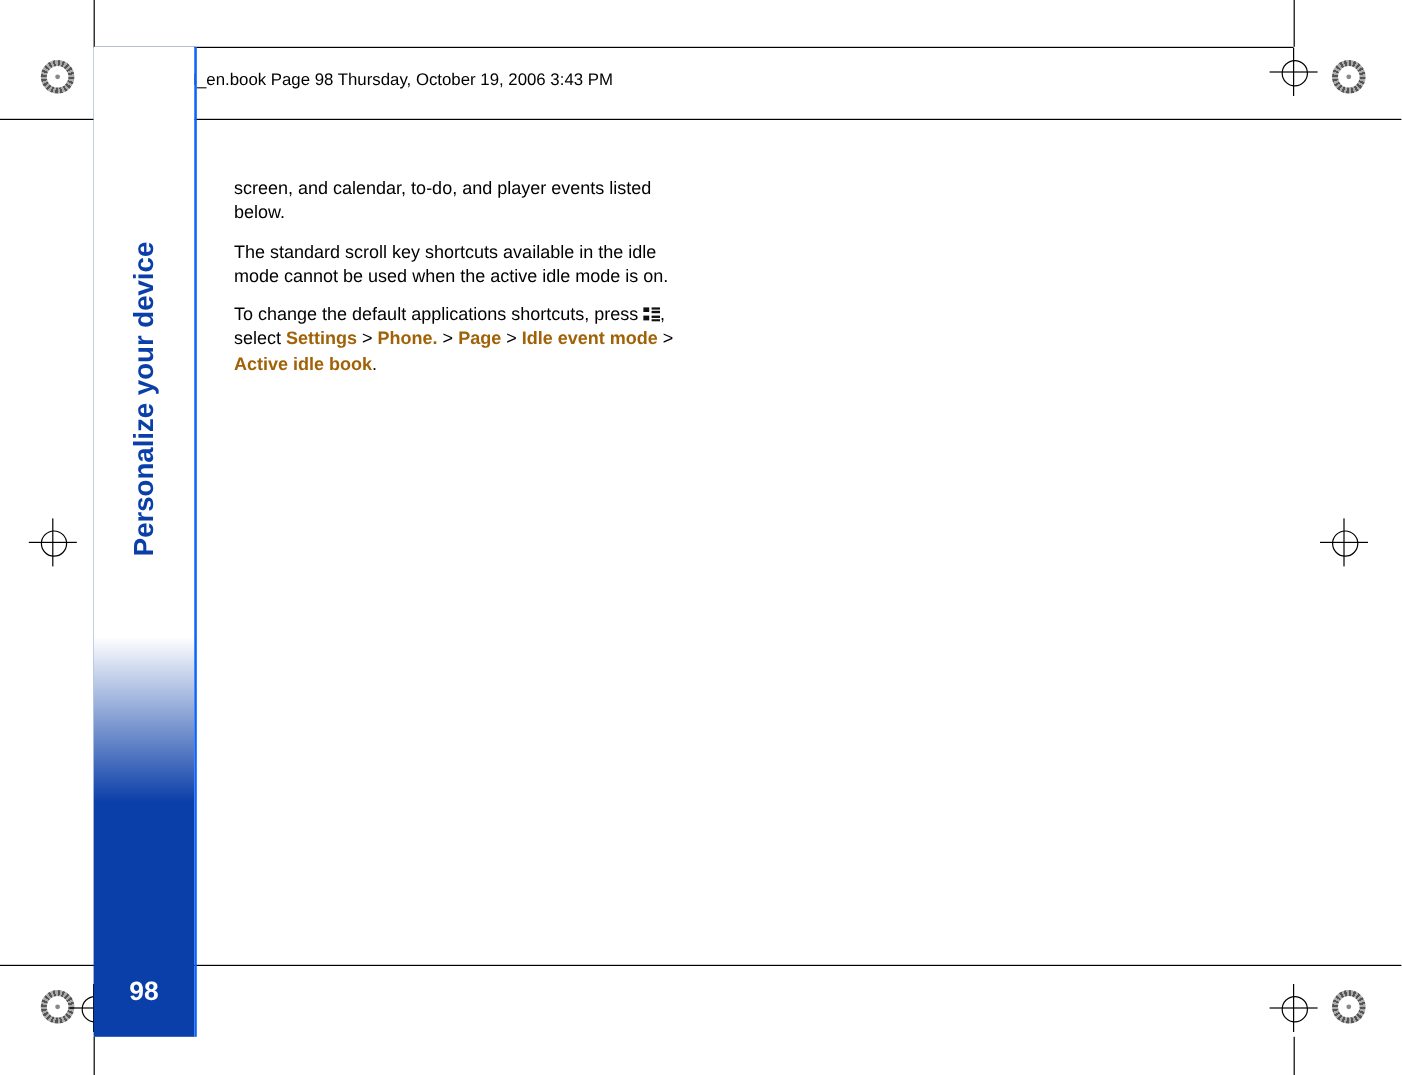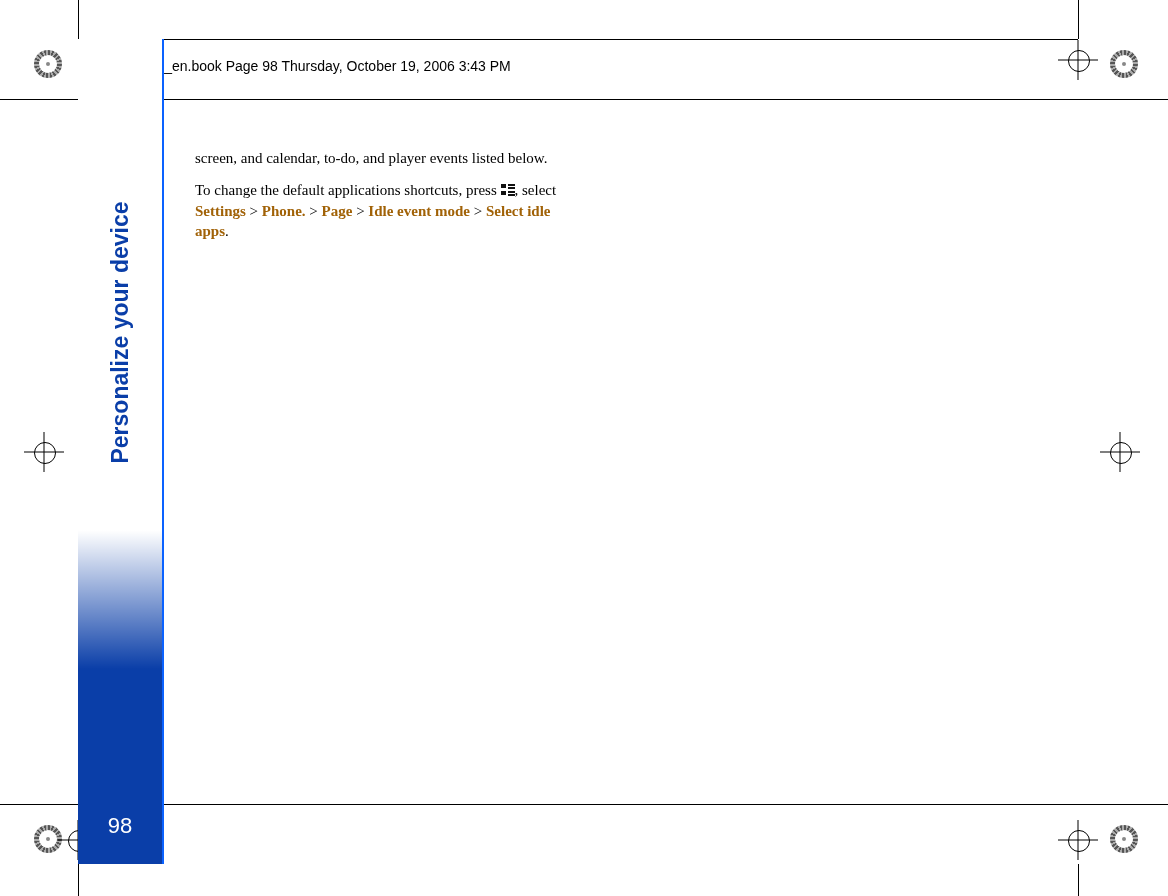--- a/index.html
+++ b/index.html
@@ -128,37 +128,36 @@
     z-index: 3;
   }
   .sidebar .page-num {
     position: absolute;
     bottom: 25px;
     left: 0;
     width: 100%;
     text-align: center;
     color: #fff;
     font-size: 22px;
-    font-weight: 400;
+    font-weight: 700;
     z-index: 3;
   }
 
   
   .content {
     position: absolute;
     left: 195px;
     top: 148px;
     width: 375px;
     font-size: 15px;
     line-height: 1.35;
     color: #000;
   }
   .content p {
     margin: 0 0 12px 0;
-    font-family: Liberation Serif, serif;
   }
   .content .blue {
     color: #a16207;
     font-weight: 600;
   }
   .content .gt {
     color: #000;
   }
   .menu-key {
     display: inline-block;
@@ -218,34 +217,35 @@
 
 <div class="sidebar">
   <div class="fade"></div>
   <div class="side-title">Personalize your device</div>
   <div class="page-num">98</div>
 </div>
 <div class="sidebar-stripe"></div>
 
 <div class="content">
   <p>screen, and calendar, to-do, and player events listed below.</p>
+  <p>The standard scroll key shortcuts available in the idle mode cannot be used when the active idle mode is on.</p>
   <p>
     <span>To change the default applications shortcuts, press </span>
     <span class="menu-key">
       <svg viewBox="0 0 14 12" width="14" height="12">
         <rect x="0" y="0" width="5" height="4" fill="#111"></rect>
         <rect x="7" y="0" width="7" height="2" fill="#111"></rect>
         <rect x="7" y="3" width="7" height="2" fill="#111"></rect>
         <rect x="0" y="7" width="5" height="4" fill="#111"></rect>
         <rect x="7" y="7" width="7" height="2" fill="#111"></rect>
         <rect x="7" y="10" width="7" height="2" fill="#111"></rect>
       </svg>
     </span><span>, select </span><span class="blue">Settings</span>
     <span class="gt">&gt;</span>
     <span class="blue">Phone.</span>
     <span class="gt">&gt;</span>
     <span class="blue">Page</span>
     <span class="gt">&gt;</span>
     <span class="blue">Idle event mode</span>
     <span class="gt">&gt;</span>
-    <span class="blue">Select idle apps</span><span>.</span>
+    <span class="blue">Active idle book</span><span>.</span>
   </p>
 </div>
 
 </body></html>

